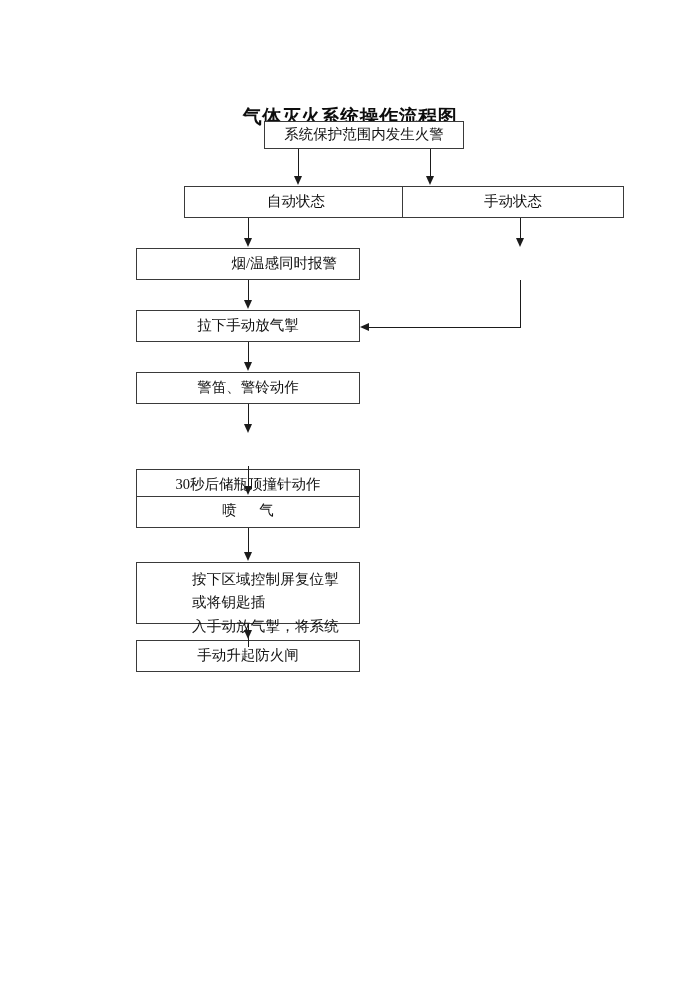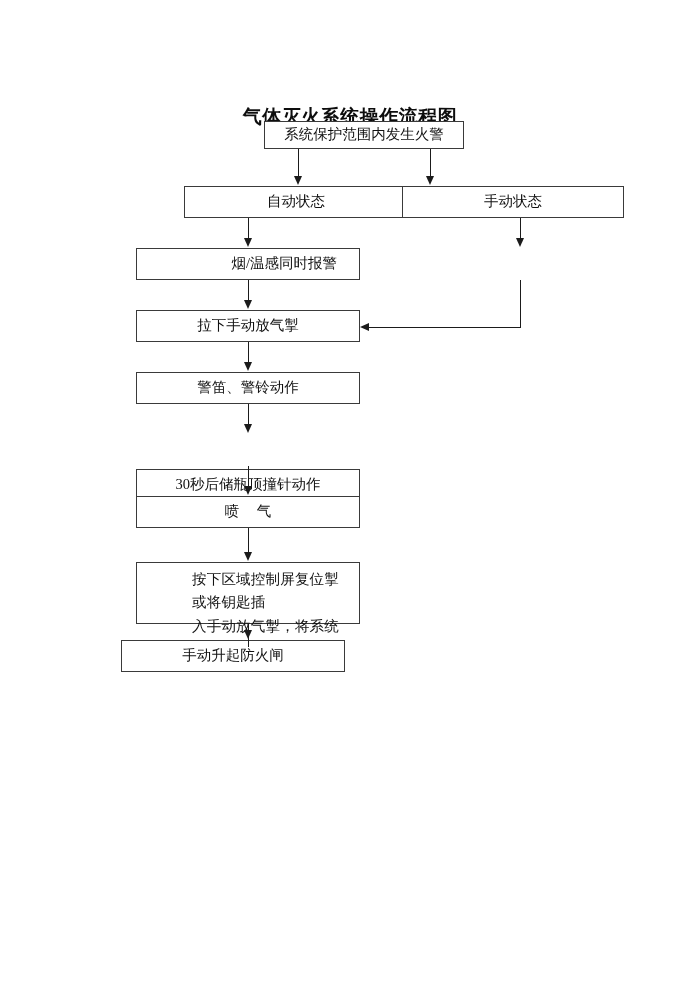--- a/index.html
+++ b/index.html
@@ -54,20 +54,21 @@
     line-height: 1.62;
   }
   .node.multiline .ln {
     display: block;
     letter-spacing: 0.2px;
     margin-left: 48px;
   }
   .node .spaced {
     letter-spacing: 7px;
     padding-left: 7px;
+    font-family: Liberation Mono, monospace;
   }
   
   .vline {
     position: absolute;
     width: 1px;
     background: #1b1b1b;
   }
   .hline {
     position: absolute;
     height: 1px;
@@ -128,21 +129,21 @@
 
   <div class="node" style="left:136px; top:496px; width:224px; height:32px;">
     <span class="spaced">喷 气</span>
   </div>
 
   <div class="node multiline" style="left:136px; top:562px; width:224px; height:62px;">
     <span class="ln">按下区域控制屏复位掣或将钥匙插</span>
     <span class="ln">入手动放气掣，将系统复位</span>
   </div>
 
-  <div class="node" style="left:121px; top:640px; width:224px; height:32px;">
+  <div class="node" style="left:136px; top:640px; width:224px; height:32px;">
     <span>手动升起防火闸</span>
   </div>
 
   <div class="vline" style="left:298px; top:149px; height:28px;"></div>
   <div class="arrow-down" style="left:293.5px; top:176px;"></div>
 
   <div class="vline" style="left:430px; top:149px; height:28px;"></div>
   <div class="arrow-down" style="left:425.5px; top:176px;"></div>
 
   <div class="vline" style="left:248px; top:218px; height:21px;"></div>

